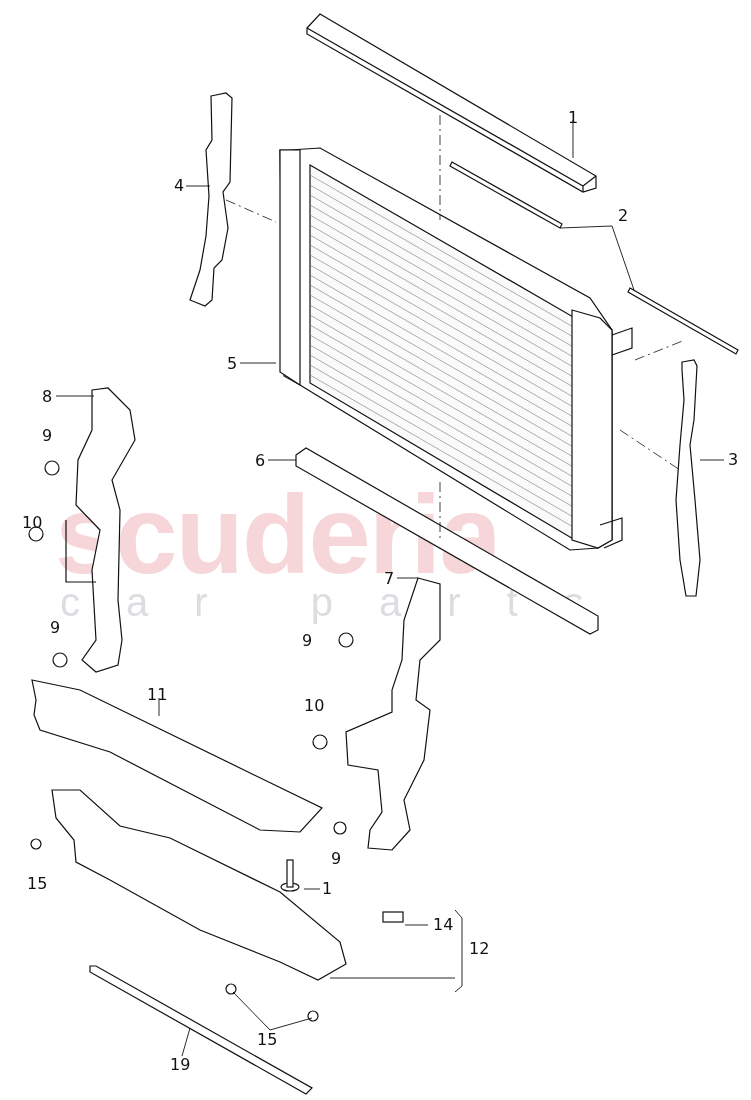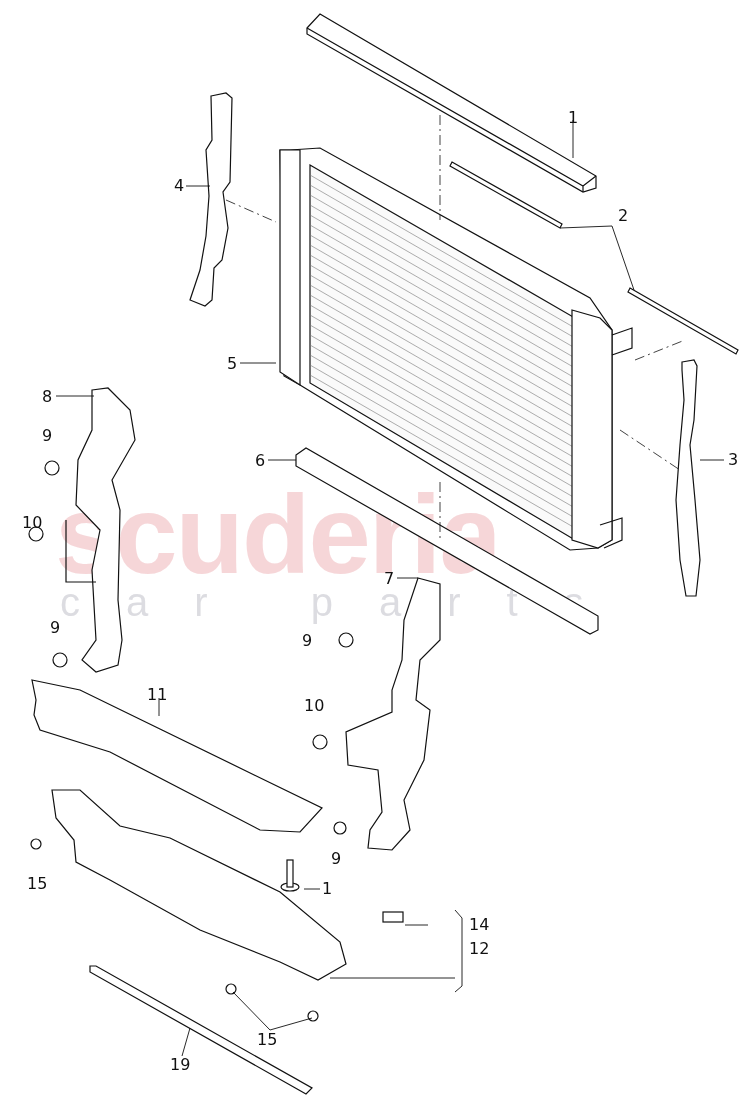--- a/index.html
+++ b/index.html
@@ -130,18 +130,18 @@
       <div class="callout" style="left: 42px; top: 389px;">8</div>
       <div class="callout" style="left: 42px; top: 428px;">9</div>
       <div class="callout" style="left: 22px; top: 515px;">10</div>
       <div class="callout" style="left: 50px; top: 620px;">9</div>
       <div class="callout" style="left: 147px; top: 687px;">11</div>
       <div class="callout" style="left: 302px; top: 633px;">9</div>
       <div class="callout" style="left: 304px; top: 698px;">10</div>
       <div class="callout" style="left: 331px; top: 851px;">9</div>
       <div class="callout" style="left: 322px; top: 881px;">1</div>
       <div class="callout" style="left: 469px; top: 941px;">12</div>
-      <div class="callout" style="left: 433px; top: 917px; margin-left: 36px;">14</div>
+      <div class="callout" style="left: 433px; top: 917px;">14</div>
       <div class="callout" style="left: 27px; top: 876px;">15</div>
       <div class="callout" style="left: 257px; top: 1032px;">15</div>
       <div class="callout" style="left: 170px; top: 1057px;">19</div>
     </div>
 </div>
 
 </body></html>

